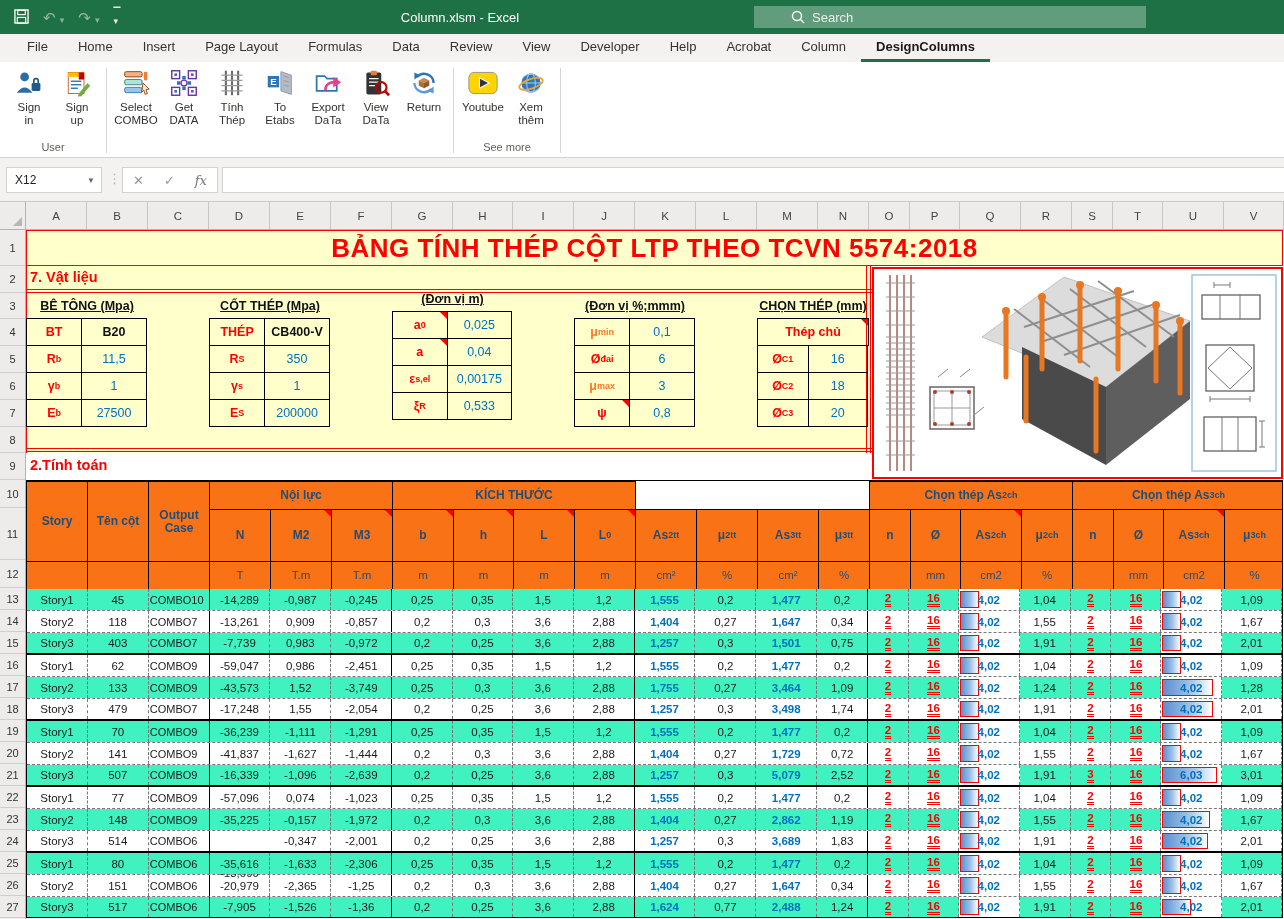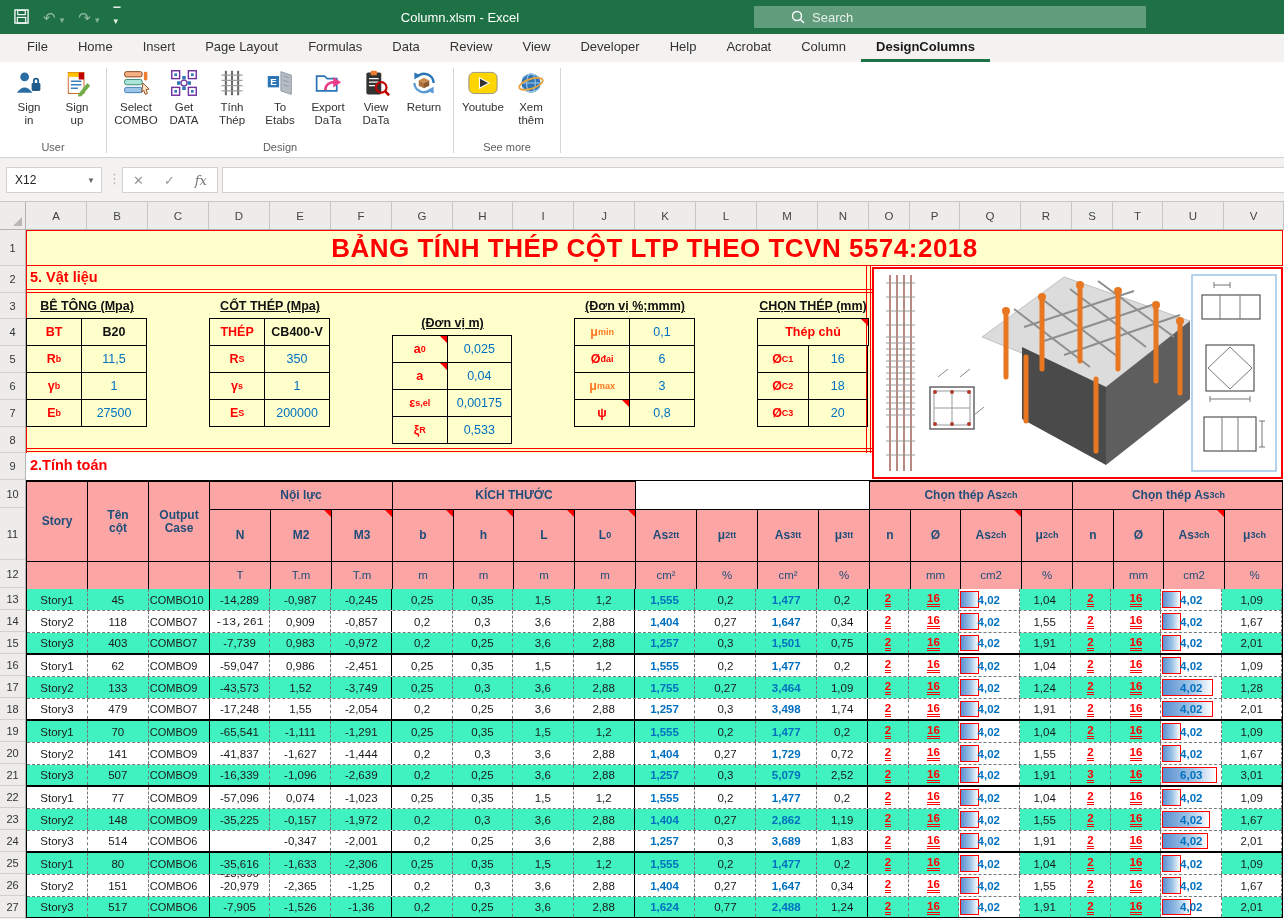--- a/index.html
+++ b/index.html
@@ -72,22 +72,22 @@
   .mval{width:54%;color:#0070C0;}
   .mval.strong{color:#111;font-weight:bold;}
   .tri{position:absolute;top:0;right:0;width:0;height:0;border-left:7px solid transparent;border-top:7px solid #FF0000;}
   sub{font-size:9px;} sup{font-size:9px;}
 
   .imgpanel{position:absolute;left:872px;top:65px;width:411px;height:212px;background:#fff;border:2px solid #FF0000;overflow:hidden;}
 
   
   .dtable{position:absolute;left:26px;top:278px;width:1257px;height:438px;border:1.5px solid #000;overflow:hidden;background:#fff;}
   .thead{position:relative;height:108px;}
-  .hcell{position:absolute;background:#fca5a5;border:1px solid #000;color:#1F4E79;font-weight:bold;font-size:12px;
-         display:flex;align-items:center;justify-content:center;text-align:center;line-height:13px;padding:0 11px;}
+  .hcell{position:absolute;background:#f97316;border:1px solid #000;color:#1F4E79;font-weight:bold;font-size:12px;
+         display:flex;align-items:center;justify-content:center;text-align:center;line-height:13px;padding:0 1px;}
   .hcell.unit{font-weight:normal;font-size:11.5px;}
   .trow{display:flex;height:22px;}
   .tcell{height:100%;display:flex;align-items:center;justify-content:center;font-size:11.5px;color:#1a1a1a;
          border-right:1px dashed #777;overflow:hidden;white-space:nowrap;position:relative;}
   .tcell.vsolid{border-right:1px solid #000;}
   .tcell.blue{color:#0070C0;font-weight:bold;}
   .tcell.case{justify-content:flex-start;padding-left:1px;font-size:11px;}
   .trow{border-bottom:1px dashed #777;}
   .trow.gend{border-bottom:2px solid #000;}
   .trow.green .tcell{background:#3FF2BF;}
@@ -278,21 +278,20 @@
                 <path d="M5 16 a11 11 0 0 0 19 7" fill="none" stroke="#5B9BD5" stroke-width="2.6"></path>
                 <polygon points="27,28 20,25 27,20" fill="#5B9BD5"></polygon>
                 <polygon points="16,10 22,13 16,16 10,13" fill="#C9894A"></polygon>
                 <polygon points="10,13 16,16 16,22 10,19" fill="#A8703A"></polygon>
                 <polygon points="22,13 16,16 16,22 22,19" fill="#8a5a2e"></polygon>
               </svg>
             </span>
             <div class="rlb">Return</div>
           </div>
         </div>
-        <div class="rglabel">Design</div>
       </div>
       <div class="rsep"></div>
       <div class="rgroup">
         <div class="rbtns">
           <div class="rbtn">
             <span class="ric">
               <svg width="30" height="26" viewBox="0 0 34 28">
                 <rect x="1" y="2" width="32" height="24" rx="6" fill="#FFD500" stroke="#8a8a8a"></rect>
                 <polygon points="13,8 24,14 13,20" fill="#333" stroke="#fff" stroke-width="1.2"></polygon>
               </svg>
@@ -388,21 +387,21 @@
         <div class="rnum" style="top: 666px; height: 22px;">27</div>
       </div>
 
     <div class="titlecell">BẢNG TÍNH THÉP CỘT LTP THEO TCVN 5574:2018</div>
 
     <div class="yellow"></div>
     <div class="ydred" style="left:26px;top:87px;width:846px;"></div>
     <div class="ydred" style="left:26px;top:246px;width:846px;"></div>
     <div class="yvred" style="left:866px;top:64px;height:187px;"></div>
 
-    <div class="seclabel" style="left:30px;top:67px;">5. Vật liệu</div>
+    <div class="seclabel" style="left:30px;top:67px;">7. Vật liệu</div>
     <div class="seclabel" style="left:30px;top:255px;">2.Tính toán</div>
 
     <div id="mtables">
         <div class="mtable" style="left: 26px; top: 91px; width: 122px;">
           <div class="mhead">BÊ TÔNG (Mpa)</div>
           <div class="mrow">
             <div class="mcell mlab">BT</div>
             <div class="mcell mval strong">B20</div>
           </div>
           <div class="mrow">
@@ -430,21 +429,21 @@
           </div>
           <div class="mrow">
             <div class="mcell mlab">γ<sub>s</sub></div>
             <div class="mcell mval">1</div>
           </div>
           <div class="mrow">
             <div class="mcell mlab">E<sub>S</sub></div>
             <div class="mcell mval">200000</div>
           </div>
         </div>
-        <div class="mtable" style="left: 392px; top: 108px; width: 121px;">
+        <div class="mtable" style="left: 392px; top: 84px; width: 121px;">
           <div class="mhead">(Đơn vị m)</div>
           <div class="mrow">
             <div class="mcell mlab">a<sub>0</sub><span class="tri"></span></div>
             <div class="mcell mval">0,025</div>
           </div>
           <div class="mrow">
             <div class="mcell mlab">a<span class="tri"></span></div>
             <div class="mcell mval">0,04</div>
           </div>
           <div class="mrow">
@@ -689,21 +688,21 @@
           <div class="tcell white" style="width: 61px;">
             <div class="dbar" style="width: 19px;"></div>
             <span class="bval">4,02</span>
           </div>
           <div class="tcell" style="width: 60px;">1,09</div>
         </div>
         <div class="trow">
           <div class="tcell" style="width: 61px;">Story2</div>
           <div class="tcell" style="width: 61px;">118</div>
           <div class="tcell vsolid case" style="width: 61px;">COMBO7</div>
-          <div class="tcell" style="width: 61px; font-family: Liberation Mono, monospace;">-13,261</div>
+          <div class="tcell" style="width: 61px;">-13,261</div>
           <div class="tcell" style="width: 61px;">0,909</div>
           <div class="tcell vsolid" style="width: 61px;">-0,857</div>
           <div class="tcell" style="width: 61px;">0,2</div>
           <div class="tcell" style="width: 60px;">0,3</div>
           <div class="tcell" style="width: 61px;">3,6</div>
           <div class="tcell vsolid" style="width: 61px;">2,88</div>
           <div class="tcell blue" style="width: 61px;">1,404</div>
           <div class="tcell" style="width: 61px;">0,27</div>
           <div class="tcell blue" style="width: 61px;">1,647</div>
           <div class="tcell vsolid" style="width: 51px;">0,34</div>
@@ -879,21 +878,21 @@
           <div class="tcell white" style="width: 61px;">
             <div class="dbar" style="width: 51px;"></div>
             <span class="bval">4,02</span>
           </div>
           <div class="tcell" style="width: 60px;">2,01</div>
         </div>
         <div class="trow green">
           <div class="tcell" style="width: 61px;">Story1</div>
           <div class="tcell" style="width: 61px;">70</div>
           <div class="tcell vsolid case" style="width: 61px;">COMBO9</div>
-          <div class="tcell" style="width: 61px;">-65,541</div>
+          <div class="tcell" style="width: 61px;">-36,239</div>
           <div class="tcell" style="width: 61px;">-1,111</div>
           <div class="tcell vsolid" style="width: 61px;">-1,291</div>
           <div class="tcell" style="width: 61px;">0,25</div>
           <div class="tcell" style="width: 60px;">0,35</div>
           <div class="tcell" style="width: 61px;">1,5</div>
           <div class="tcell vsolid" style="width: 61px;">1,2</div>
           <div class="tcell blue" style="width: 61px;">1,555</div>
           <div class="tcell" style="width: 61px;">0,2</div>
           <div class="tcell blue" style="width: 61px;">1,477</div>
           <div class="tcell vsolid" style="width: 51px;">0,2</div>

